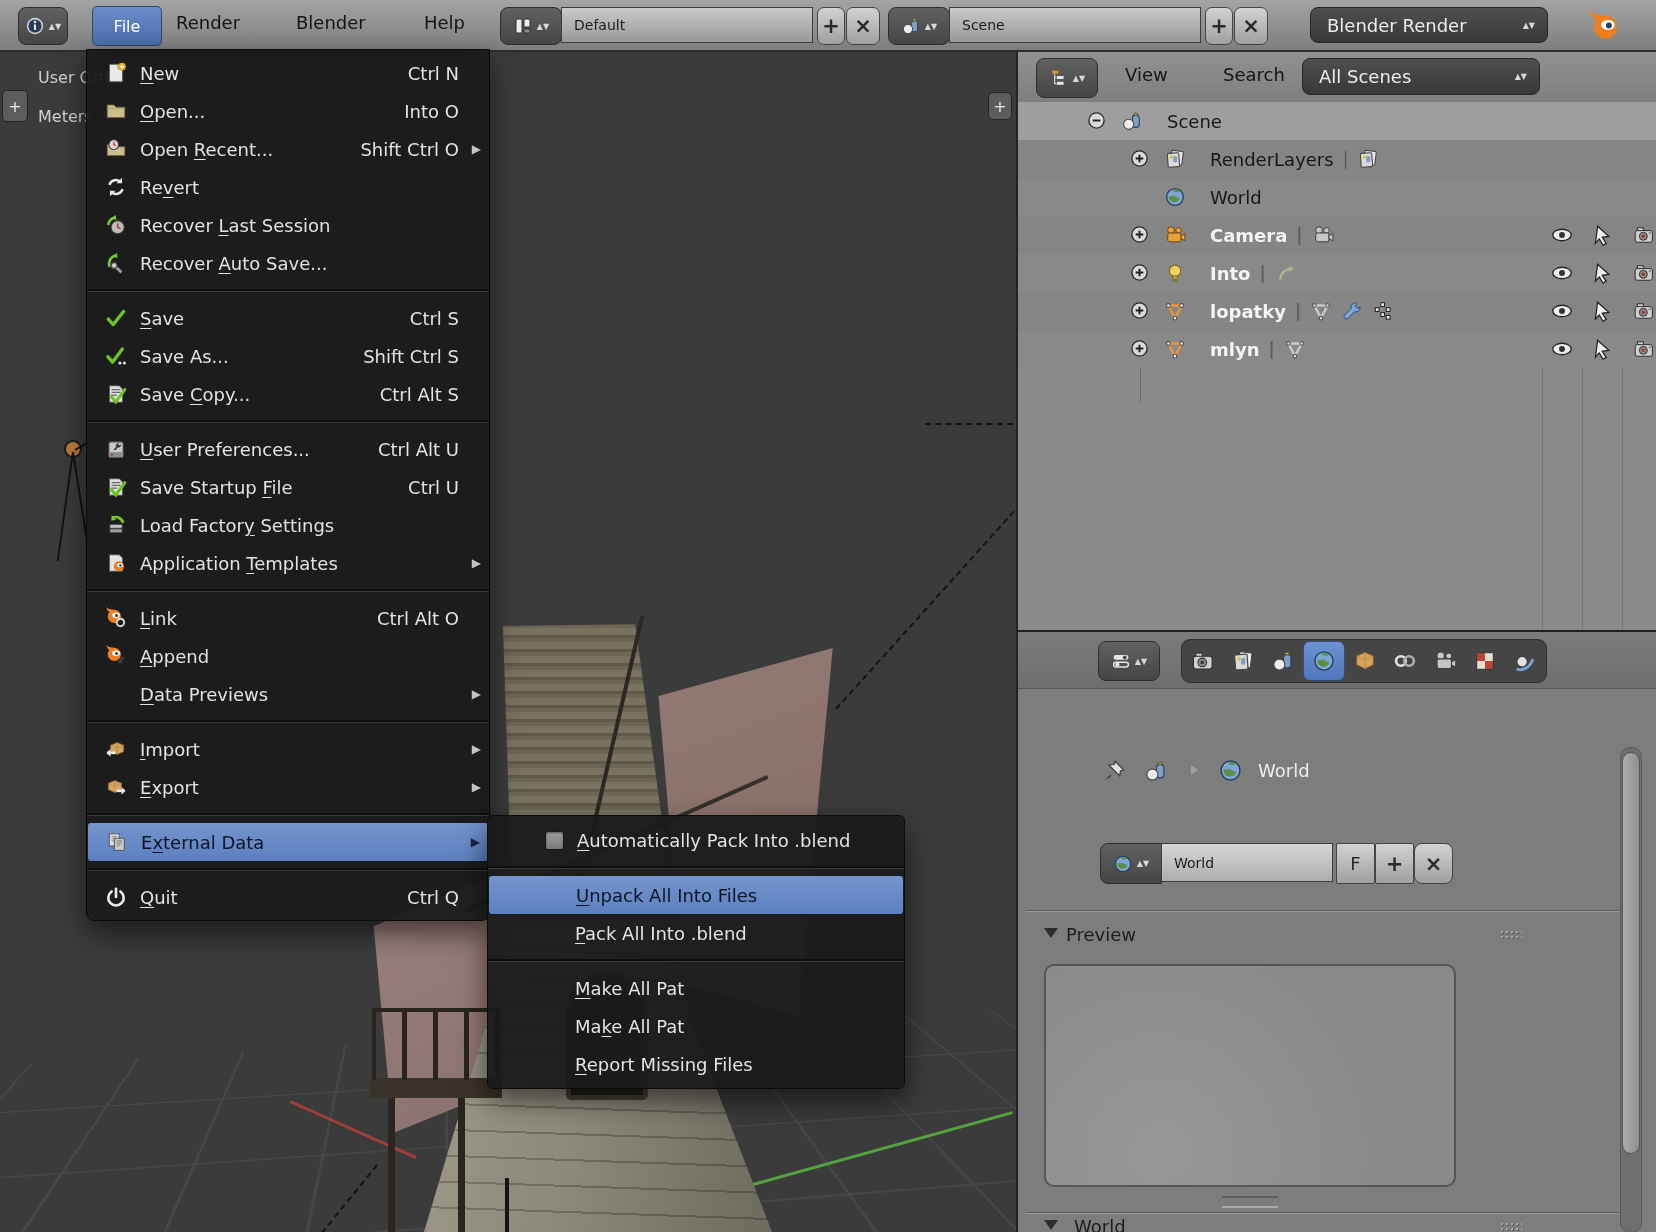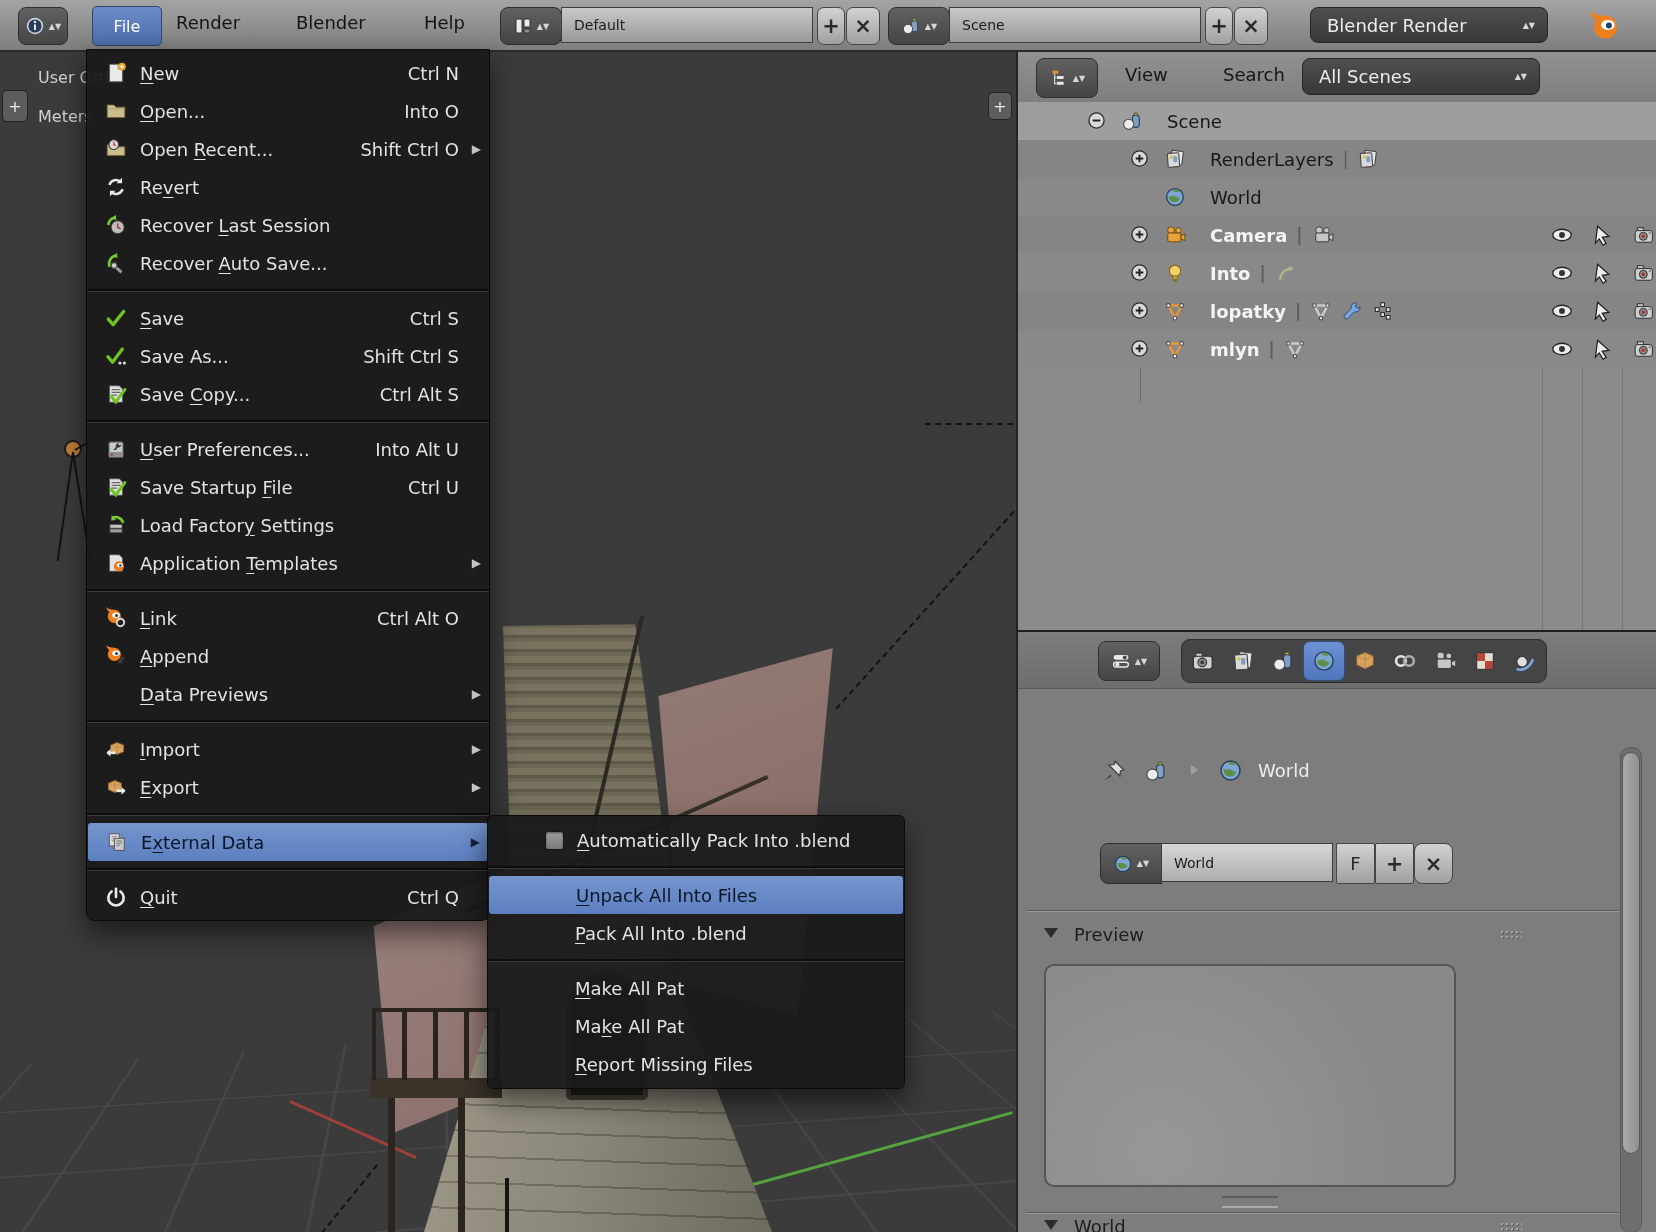--- a/index.html
+++ b/index.html
@@ -643,21 +643,21 @@
       <span class="updn">▲▼</span>
     </div>
     <div class="fld" style="left:143px;top:211px;width:172px;height:39px;box-sizing:border-box;background:linear-gradient(#d6d6d6,#aeaeae);">World</div>
     <div class="btn-light" style="left:318px;top:211px;width:37px;height:39px;border-radius:2px;font-size:18px;font-weight:normal;">F</div>
     <div class="btn-light" style="left:357px;top:211px;width:37px;height:39px;border-radius:2px;">+</div>
     <div class="btn-light" style="left:396px;top:211px;width:37px;height:39px;border-radius:8px;">×</div>
 
     <div class="abs" style="left:8px;top:278px;width:616px;height:1px;background:#5d5d5d;border-bottom:1px solid #989898;"></div>
 
     <span class="tri abs" style="left:26px;top:296px;"></span>
-    <div class="abs panel-title" style="left:56px;top:292px;">Preview</div>
+    <div class="abs panel-title" style="left:48px;top:292px;">Preview</div>
     <div class="grip abs" style="left:482px;top:298px;"></div>
 
     <div class="abs" style="left:26px;top:332px;width:412px;height:223px;border-radius:10px;border:2px solid #555;
          background:radial-gradient(circle at 28% 85%,#979797,#8a8a8a 65%);box-sizing:border-box;"></div>
 
     <div class="abs" style="left:204px;top:564px;width:56px;height:8px;
          border-top:2px solid #5d5d5d;border-bottom:2px solid #a9a9a9;"></div>
 
     <div class="abs" style="left:8px;top:580px;width:616px;height:1px;background:#5d5d5d;border-bottom:1px solid #989898;"></div>
 
@@ -787,21 +787,21 @@
         <div class="menu-item">
           <span class="ic mi-icon">
             <svg xmlns="http://www.w3.org/2000/svg" viewBox="0 0 20 20">
               <rect x="3.5" y="3.5" width="13" height="14" rx="1.5" fill="#c9c9c9" stroke="#464646"></rect>
               <rect x="3.5" y="12.8" width="13" height="4.7" fill="#8f8f8f"></rect>
               <circle cx="6.2" cy="15.2" r="1" fill="#b03028"></circle>
               <path d="M12.8 4.5a3 3 0 0 0-3 3.8L7.5 11h2.6l1-2.2a3 3 0 0 0 3.6-3l-1.8.8-1-1z" fill="#3b3b3b"></path>
             </svg>
           </span>
           <span class="mi-label"><span class="hot">U</span>ser Preferences...</span>
-          <span class="mi-short">Into Alt U</span>
+          <span class="mi-short">Ctrl Alt U</span>
           <span class="mi-arrow"></span>
         </div>
         <div class="menu-item">
           <span class="ic mi-icon">
             <svg xmlns="http://www.w3.org/2000/svg" viewBox="0 0 20 20">
               <path d="M4 2.5h9l3 3V17.5H4z" fill="#dfdfdf" stroke="#4d4d4d" stroke-width="0.8"></path>
               <path d="M6 6h8M6 8.5h8M6 11h5" stroke="#6a6a6a" stroke-width="1"></path>
               <path d="M5.5 12l4.3 5.2L18 6" stroke="#6fc322" stroke-width="2.8" fill="none" stroke-linecap="round"></path>
             </svg>
           </span>

